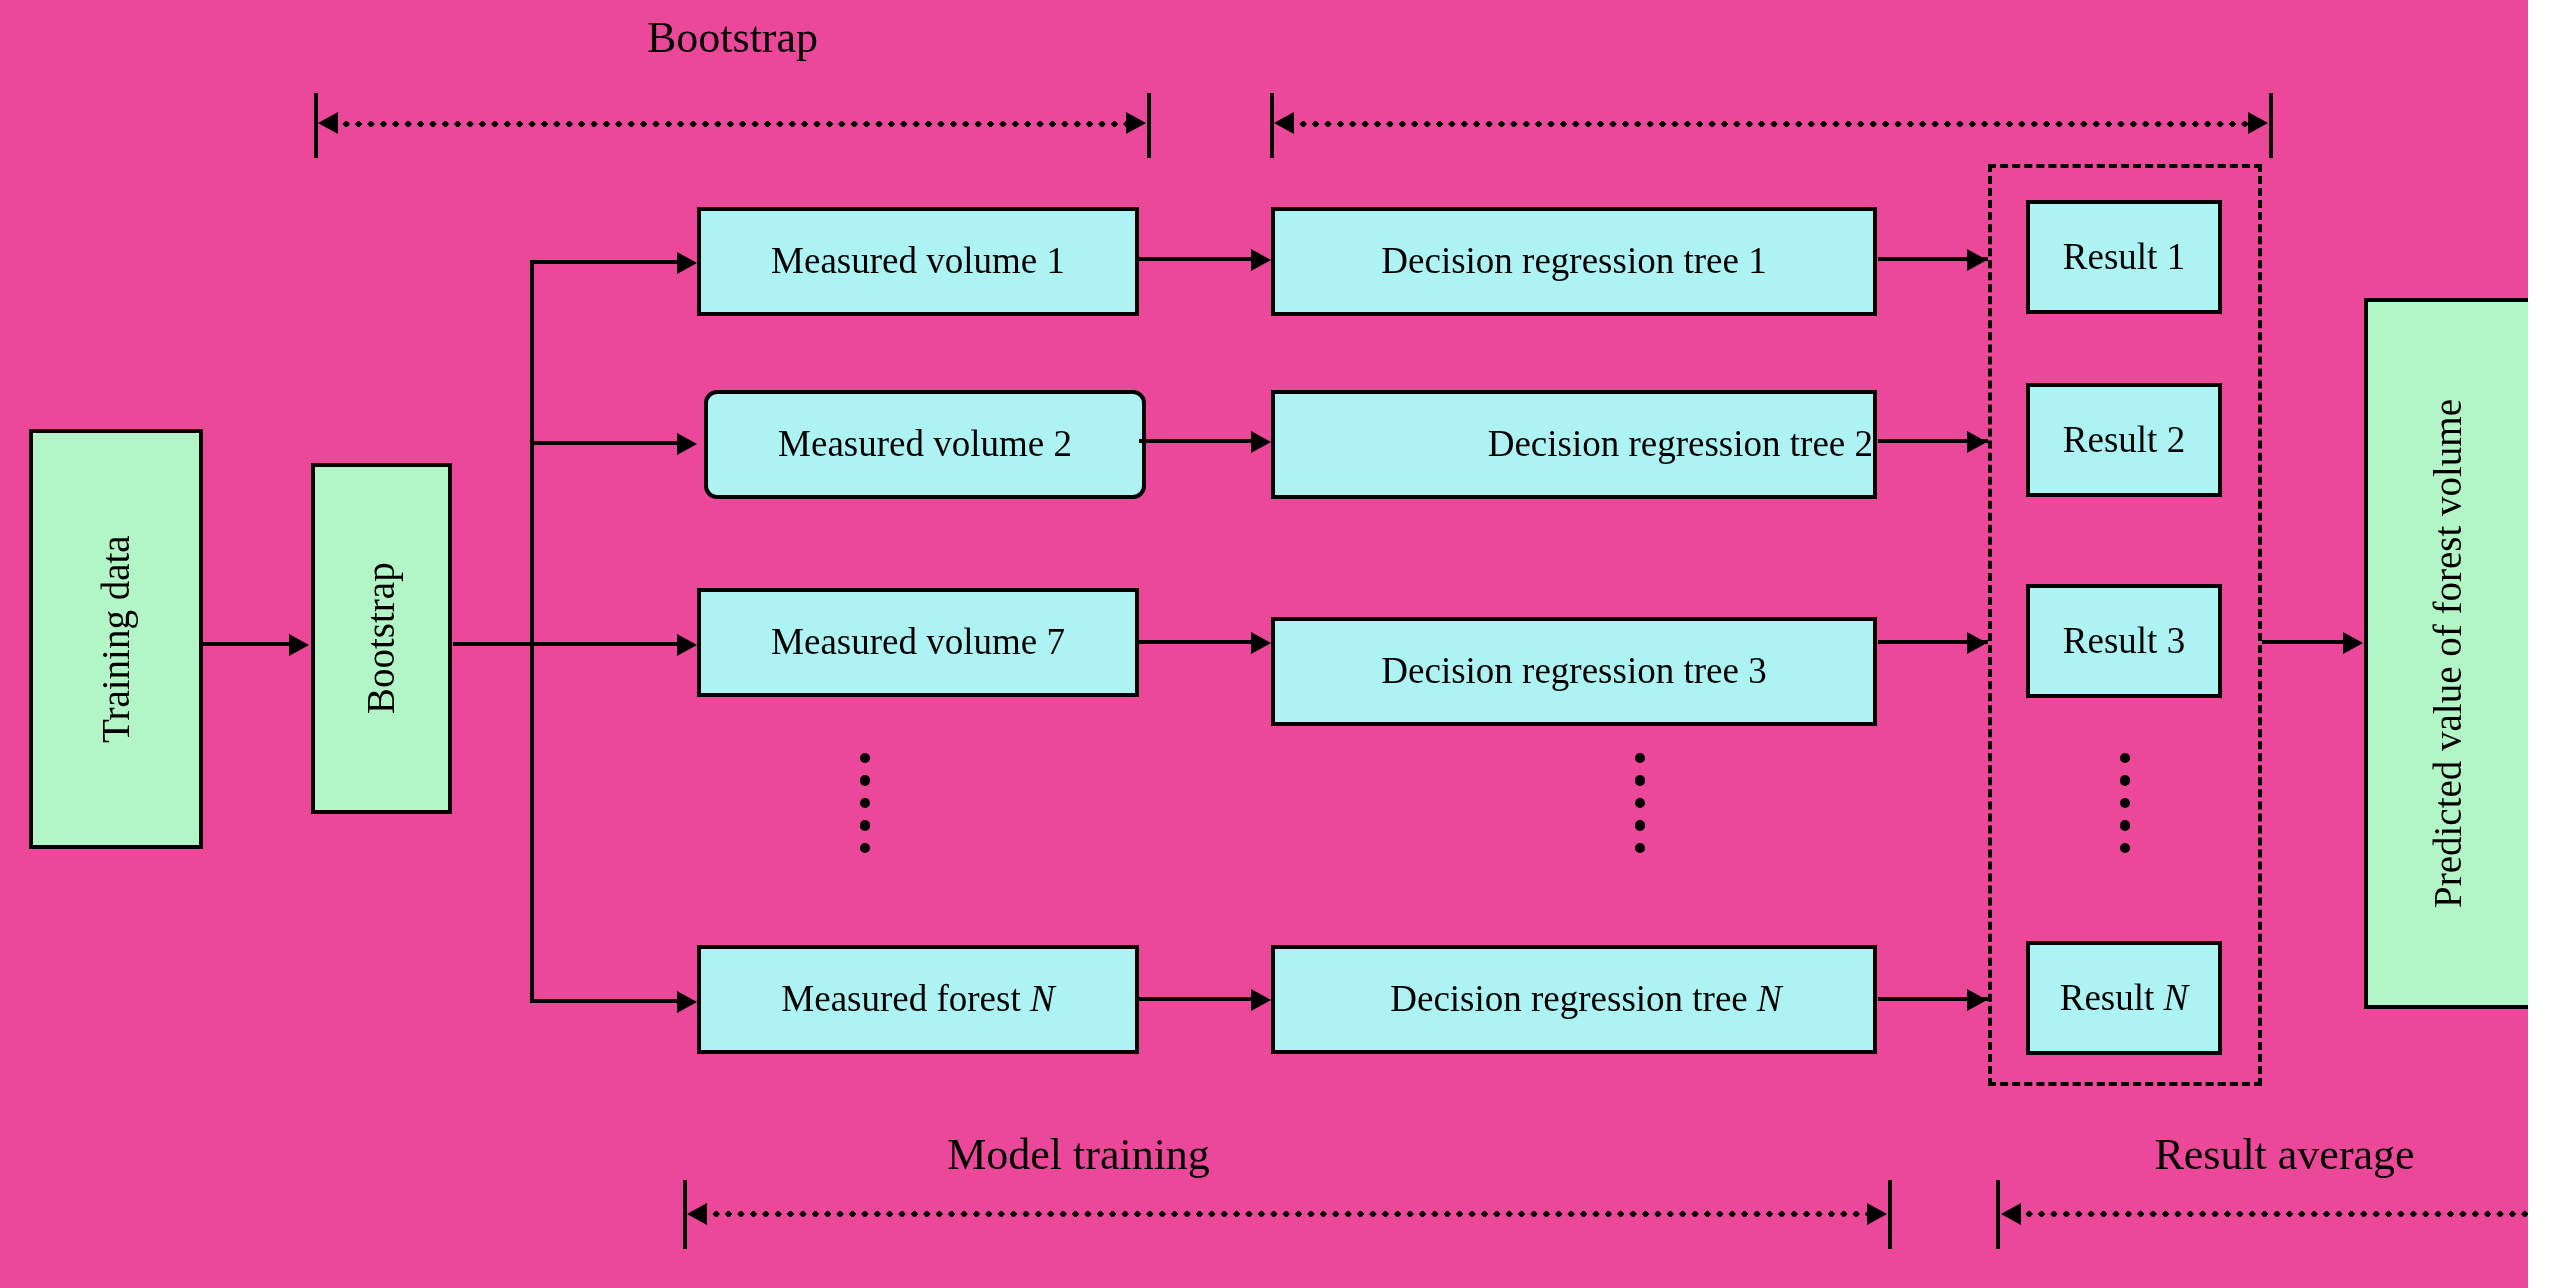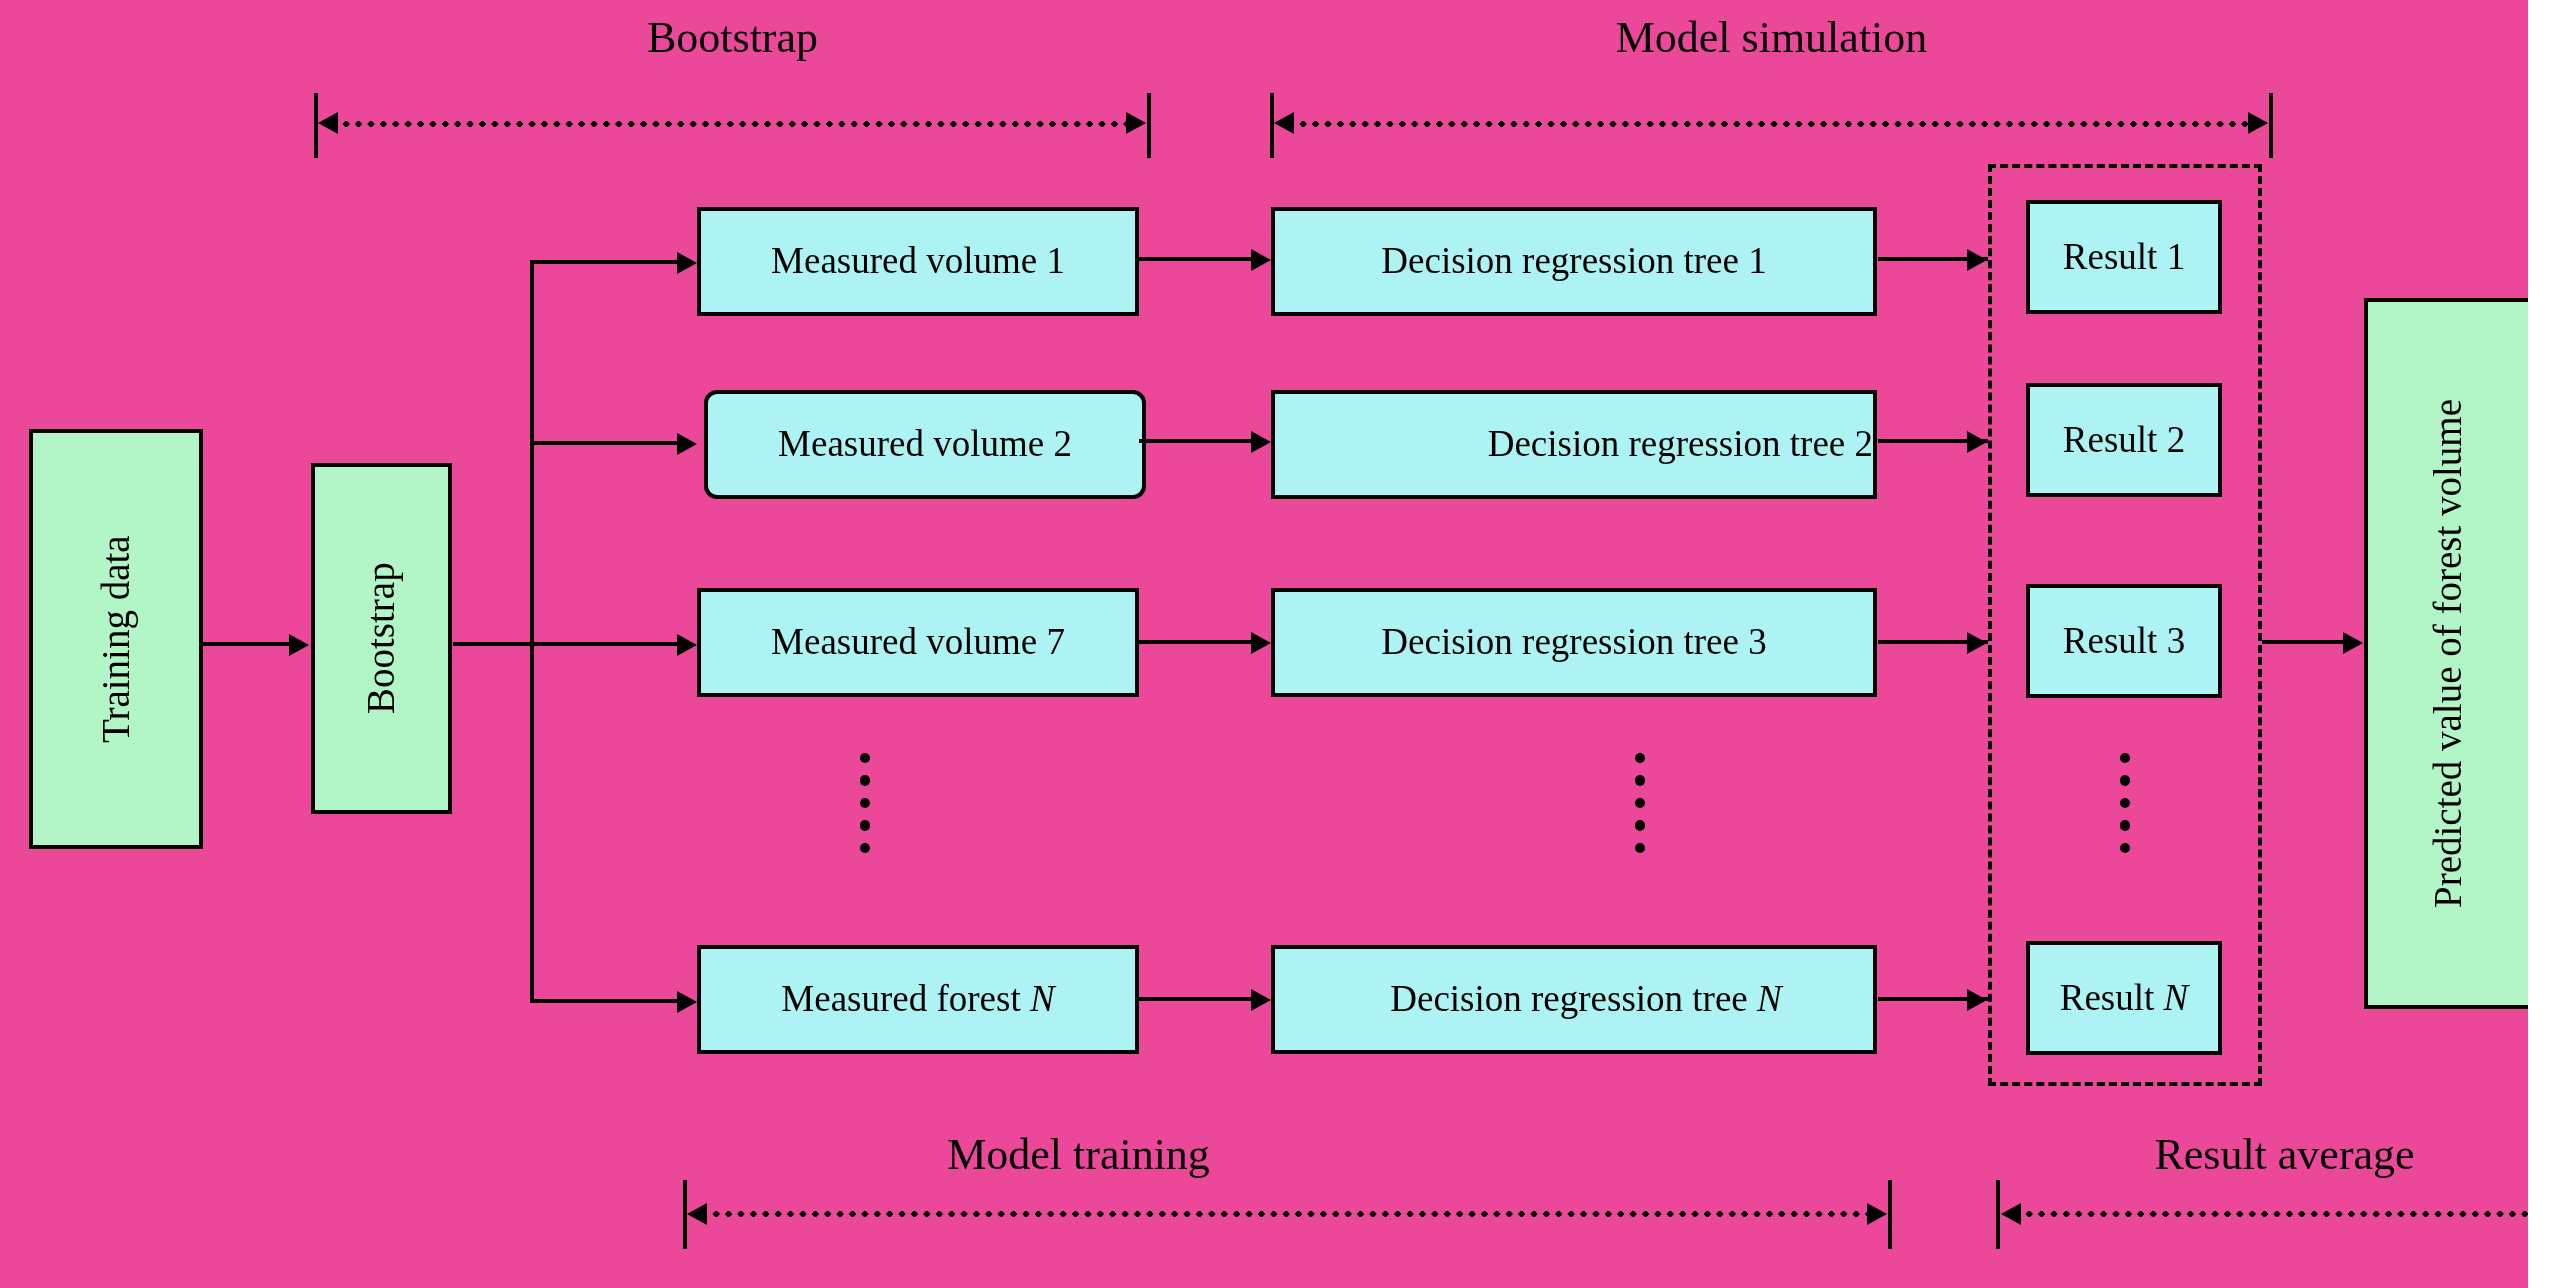--- a/index.html
+++ b/index.html
@@ -44,21 +44,20 @@
 
 <div id="stage">
 
   <div class="brlabel" style="left:314px;top:12.4px;width:837px;">Bootstrap</div>
   <div class="tick" style="left:314px;top:93px;height:65px;"></div>
   <div class="tick" style="left:1147px;top:93px;height:65px;"></div>
   <div class="arrowhead left" style="left:318px;top:112px;"></div>
   <div class="arrowhead" style="left:1126px;top:112px;"></div>
   <div class="dotline" style="left:340px;top:121px;width:787px;"></div>
 
-  <div class="brlabel" style="left:1270px;top:12.4px;width:1003px;">Model simulation</div>
   <div class="tick" style="left:1270px;top:93px;height:65px;"></div>
   <div class="tick" style="left:2269px;top:93px;height:65px;"></div>
   <div class="arrowhead left" style="left:1274px;top:112px;"></div>
   <div class="arrowhead" style="left:2248px;top:112px;"></div>
   <div class="dotline" style="left:1297px;top:121px;width:952px;"></div>
 
   <div class="dashbox" style="left:1988px;top:164px;width:274px;height:922px;"></div>
 
   <div class="box green vert" style="left:29px;top:429px;width:174px;height:420px;font-size:39px;">
     <span>Training data</span>
@@ -106,21 +105,21 @@
     <span>Result 2</span>
   </div>
 
   <div class="hline" style="left:530px;top:642px;width:147px;"></div>
   <div class="arrowhead" style="left:677px;top:634px;"></div>
   <div class="box cyan" style="left:697px;top:588px;width:442px;height:109px;font-size:37px;">
     <span>Measured volume 7</span>
   </div>
   <div class="hline" style="left:1139px;top:640px;width:112px;"></div>
   <div class="arrowhead" style="left:1251px;top:632px;"></div>
-  <div class="box cyan" style="left:1271px;top:588px;width:606px;height:109px;font-size:37px;">
+  <div class="box cyan" style="left:1271px;top:617px;width:606px;height:109px;font-size:37px;">
     <span>Decision regression tree 3</span>
   </div>
   <div class="hline" style="left:1878px;top:640px;width:110px;"></div>
   <div class="arrowhead" style="left:1967px;top:632px;"></div>
   <div class="box cyan" style="left:2026px;top:584px;width:196px;height:114px;font-size:37px;">
     <span>Result 3</span>
   </div>
 
   <div class="hline" style="left:2262px;top:640px;width:96px;"></div>
   <div class="arrowhead" style="left:2343px;top:632px;"></div>

